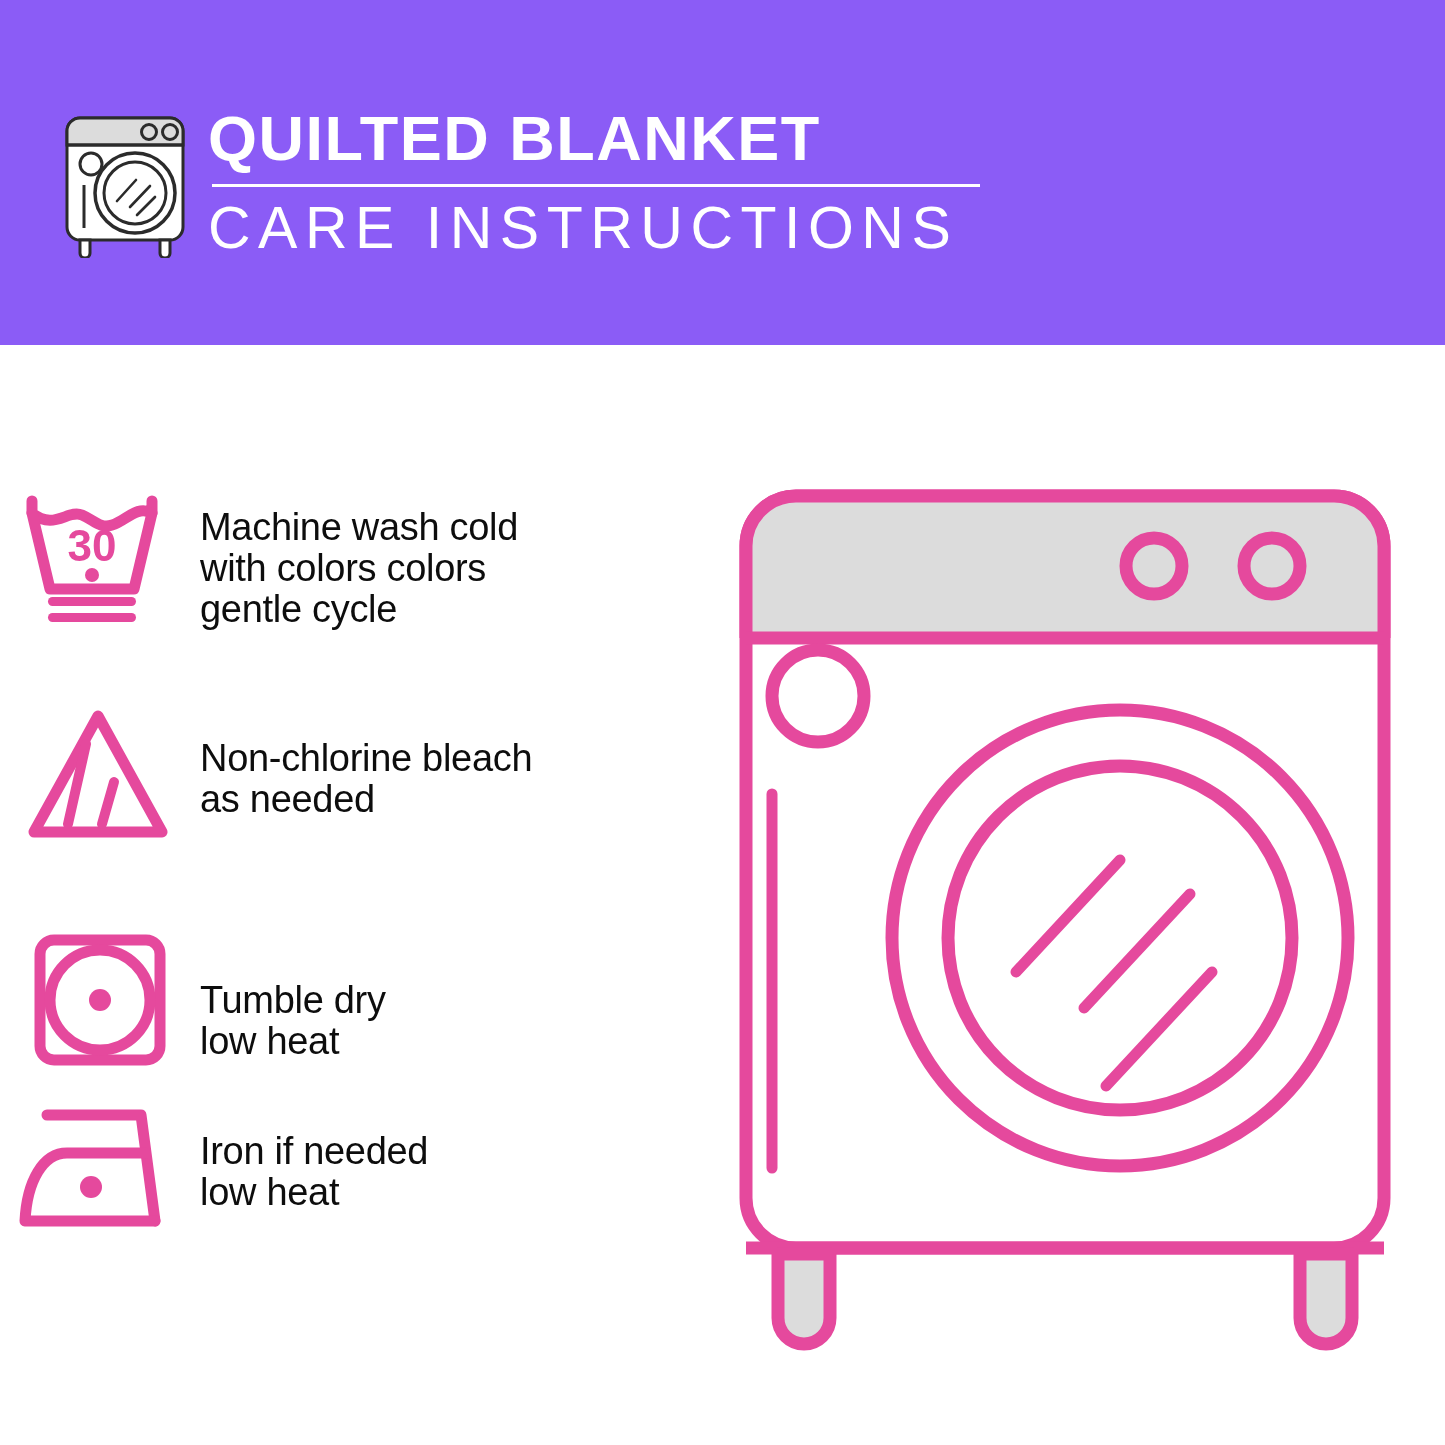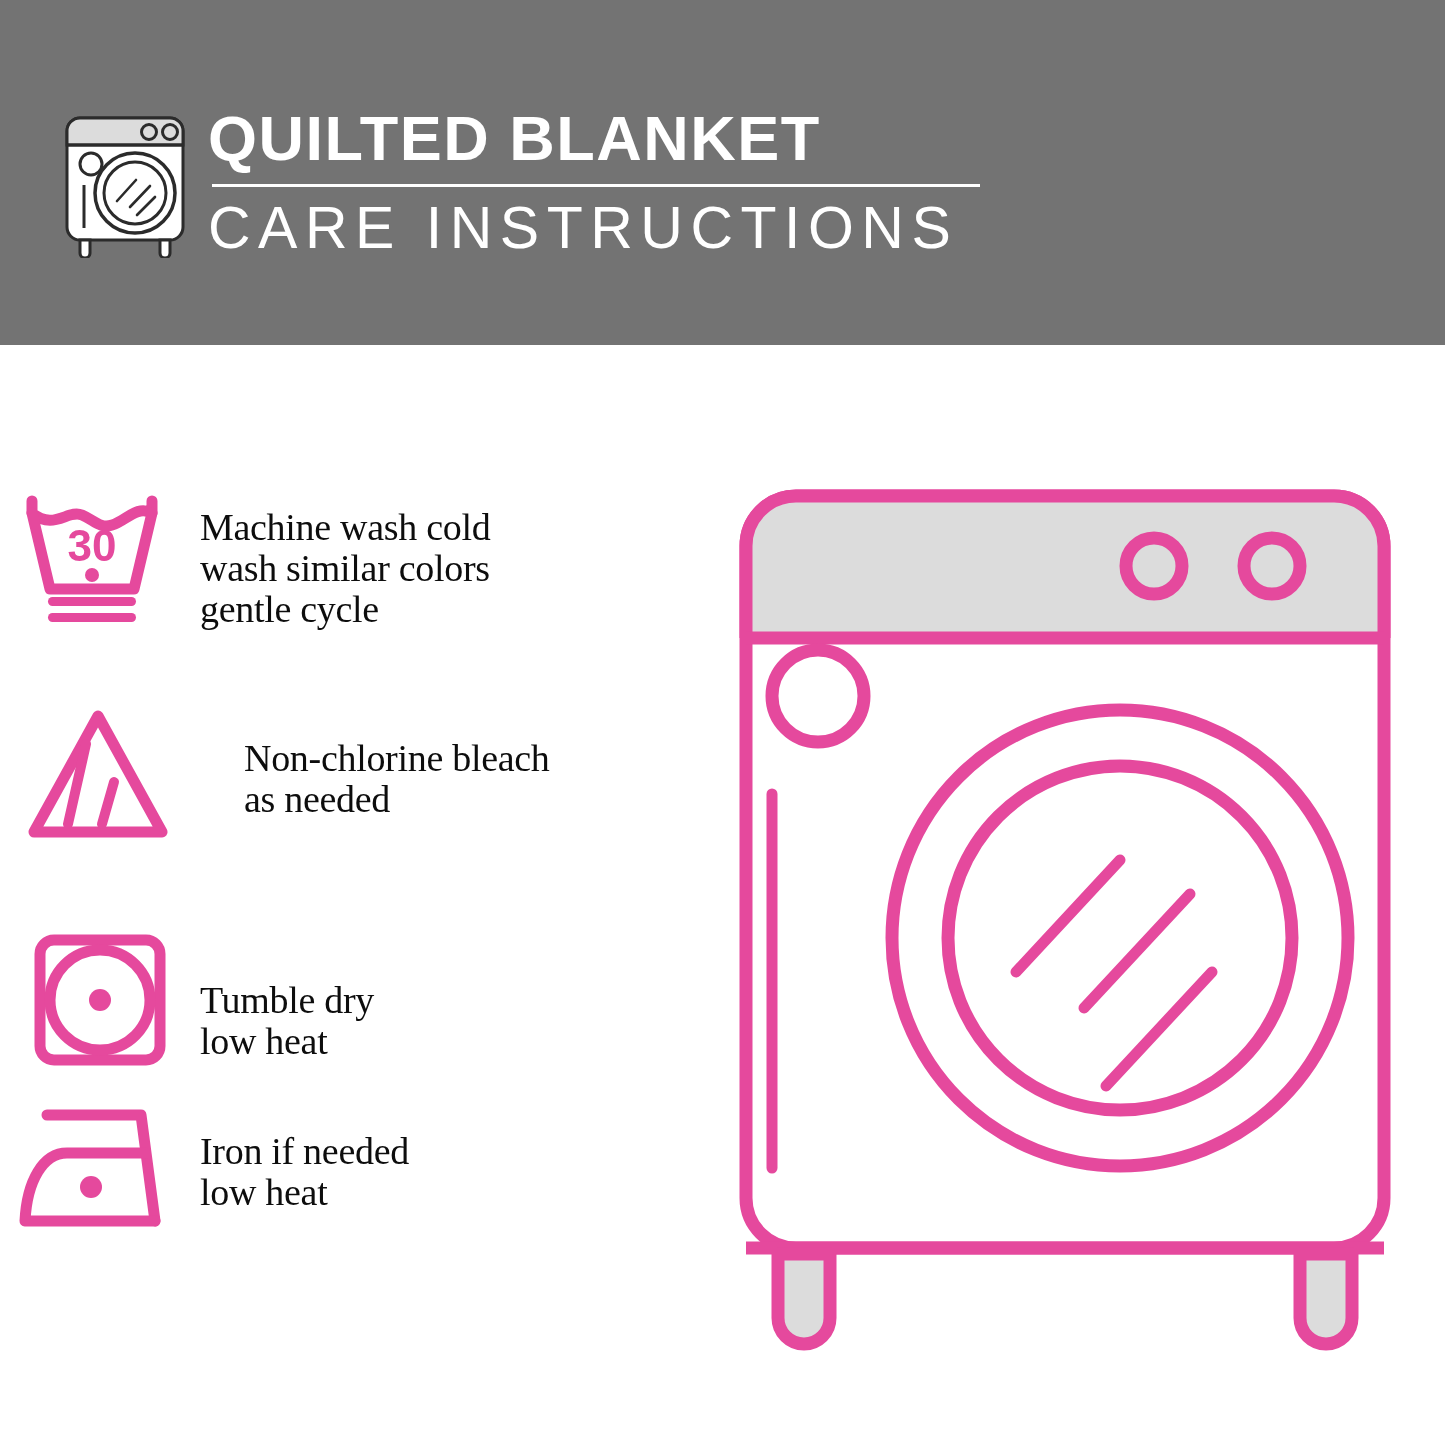--- a/index.html
+++ b/index.html
@@ -15,21 +15,21 @@
     position: relative;
   }
 
   
   #header {
     position: absolute;
     left: 0;
     top: 0;
     width: 1445px;
     height: 345px;
-    background: #737373;
+    background: #8b5cf6;
     box-sizing: border-box;
   }
   #header-logo {
     position: absolute;
     left: 60px;
     top: 103px;
     width: 130px;
     height: 155px;
   }
   #header-title-block {
@@ -83,31 +83,30 @@
     justify-content: center;
     align-items: flex-start;
   }
   .care-text {
     flex: 1 1 auto;
     color: #0d0d0d;
     font-size: 38px;
     line-height: 41px;
     letter-spacing: -0.3px;
     padding-top: 6px;
-    font-family: Liberation Serif, serif;
   }
   .care-text .line { display: block; white-space: nowrap; }
 
   #row-wash   { top: 140px; }
   #row-bleach { top: 355px; }
   #row-dry    { top: 580px; align-items: center; }
   #row-iron   { top: 748px; }
 
   #row-wash   .care-text { padding-top: 22px; }
-  #row-bleach .care-text { padding-top: 38px; margin-left: 44px; }
+  #row-bleach .care-text { padding-top: 38px; }
   #row-dry    .care-text { padding-top: 42px; }
   #row-iron   .care-text { padding-top: 38px; }
 
   
   #machine-illustration {
     position: absolute;
     left: 720px;
     top: 478px;
     width: 690px;
     height: 900px;
@@ -164,21 +163,21 @@
         <text x="72" y="76" font-family="'Liberation Sans', sans-serif" font-size="44" font-weight="bold" fill="#e5499d" text-anchor="middle">30</text>
 
         <circle cx="72" cy="90" r="7" fill="#e5499d"></circle>
 
         <rect x="28" y="112" width="88" height="9" rx="4.5" fill="#e5499d"></rect>
         <rect x="28" y="128" width="88" height="9" rx="4.5" fill="#e5499d"></rect>
       </svg>
     </div>
     <div class="care-text">
       <span class="line">Machine wash cold</span>
-      <span class="line">wash similar colors</span>
+      <span class="line">with colors colors</span>
       <span class="line">gentle cycle</span>
     </div>
   </div>
 
   <div class="care-row" id="row-bleach">
     <div class="care-icon">
       <svg viewBox="0 0 160 150" width="160" height="150">
         <path d="M78 16 L142 132 L14 132 Z" fill="none" stroke="#e5499d" stroke-width="11" stroke-linejoin="round"></path>
         <line x1="66" y1="44" x2="48" y2="124" stroke="#e5499d" stroke-width="10" stroke-linecap="round"></line>
         <line x1="94" y1="82" x2="82" y2="124" stroke="#e5499d" stroke-width="10" stroke-linecap="round"></line>

